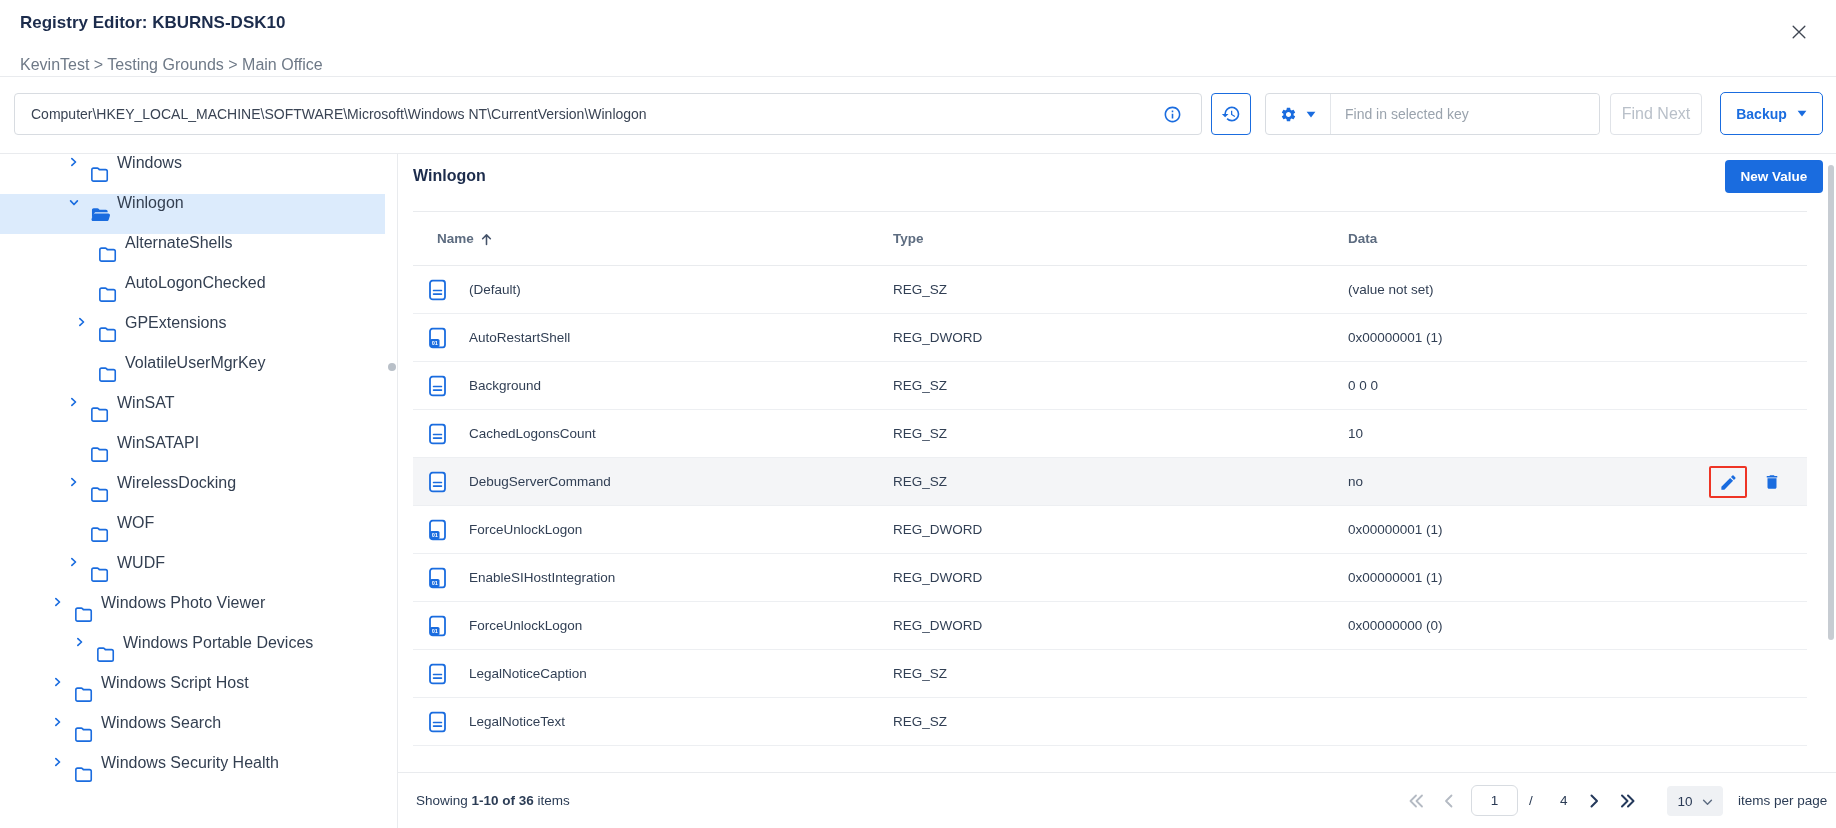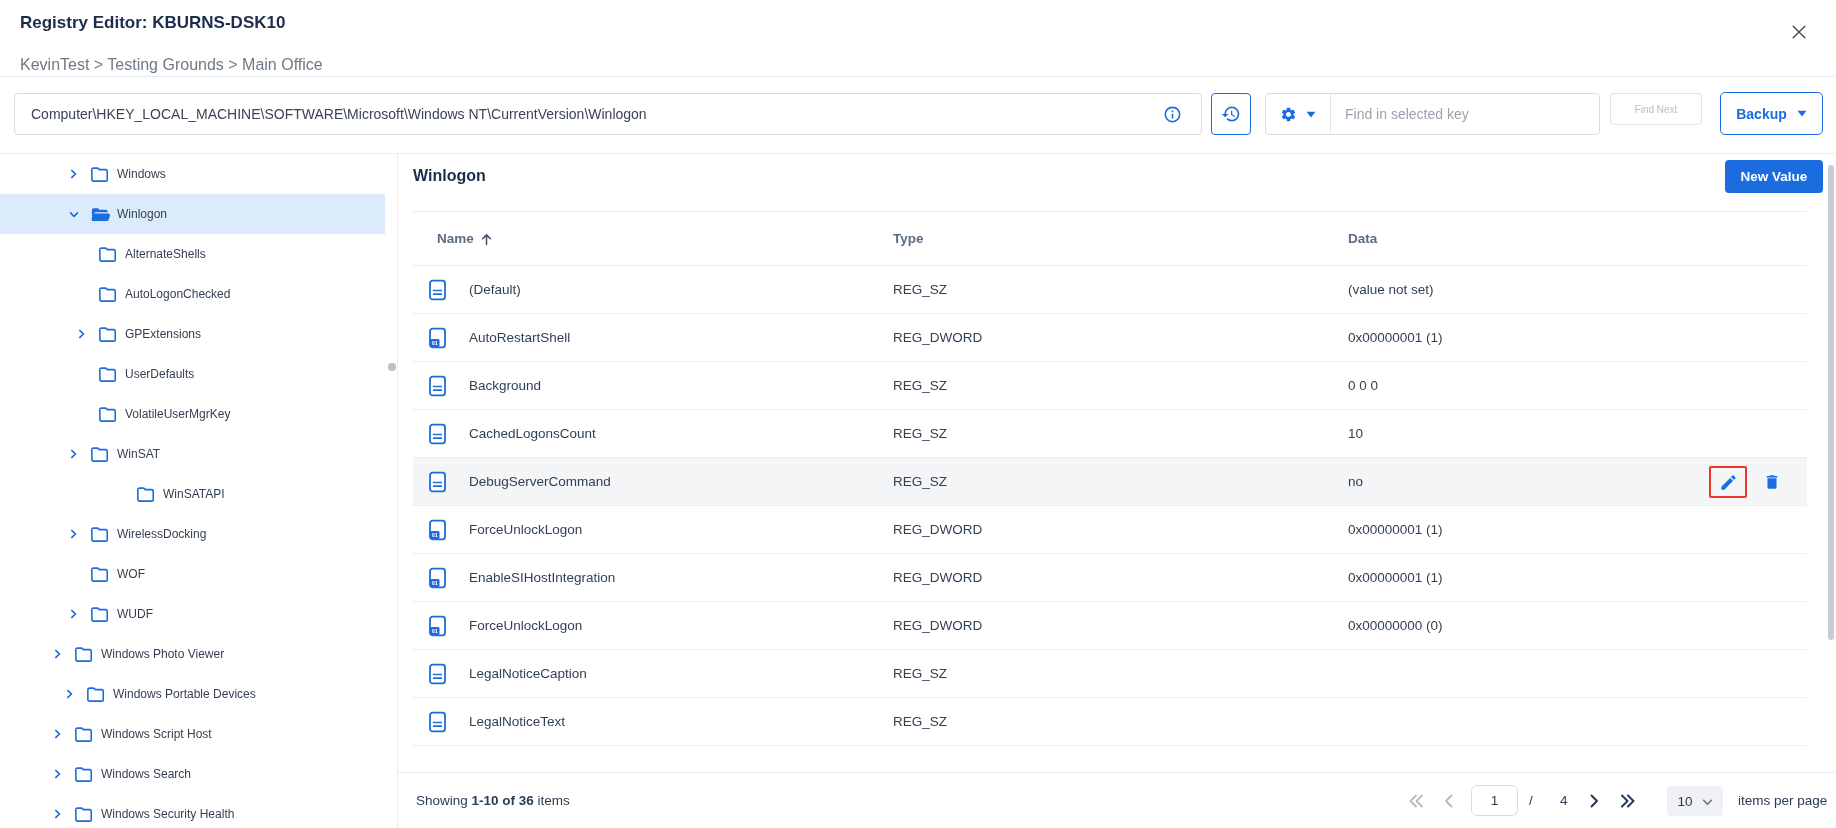--- a/index.html
+++ b/index.html
@@ -31,29 +31,29 @@
   .history-btn{left:1211px;top:93px;width:40px;height:42px;border:1.5px solid var(--accent);
     border-radius:4px;background:#fff;color:var(--accent);display:flex;align-items:center;
     justify-content:center;cursor:pointer;padding:0}
   .search-group{left:1265px;top:93px;width:335px;height:42px;border:1px solid var(--input-border);
     border-radius:4px;display:flex;align-items:stretch;background:#fff}
   .search-opts{width:65px;display:flex;align-items:center;justify-content:center;gap:9px;
     border-right:1px solid #e3e6ea;color:var(--accent);cursor:pointer}
   .search-input{flex:1;border:none;outline:none;padding:0 14px;font-size:14px;font-family:inherit;
     color:#3a4454;border-radius:0 4px 4px 0}
   .search-input::placeholder{color:#9aa3ad}
-  .find-next-btn{left:1610px;top:93px;width:92px;height:32px;border:1px solid #e0e3e8;border-radius:4px;
-    background:#fff;color:var(--disabled);font-size:10px;font-family:inherit;cursor:default}
+  .find-next-btn{left:1610px;top:93px;width:92px;height:42px;border:1px solid #e0e3e8;border-radius:4px;
+    background:#fff;color:var(--disabled);font-size:16px;font-family:inherit;cursor:default}
   .backup-btn{left:1720px;top:92px;width:103px;height:43px;border:1.5px solid var(--accent);border-radius:5px;
     background:#fff;color:var(--accent);font-size:14px;font-weight:600;font-family:inherit;cursor:pointer;
     display:flex;align-items:center;justify-content:center;gap:10px}
 
   
   .tree{left:0;top:154px;width:398px;height:674px;border-right:1px solid var(--border);overflow:hidden}
-  .tree-row{height:40px;width:385px;display:flex;align-items:center;font-size:12px;color:var(--text);cursor:pointer}
+  .tree-row{height:40px;width:385px;display:flex;font-size:16px;color:var(--text);cursor:pointer}
   .tree-row.sel{background:var(--sel-bg)}
   .tree-chev{width:22px;height:16px;display:flex;align-items:center;color:var(--accent);flex:none}
   .tree-folder{width:27px;display:flex;align-items:center;color:var(--accent);flex:none}
   .tree-label{white-space:nowrap}
   .resize-dot{left:388px;top:363px;width:8px;height:8px;border-radius:50%;background:#b9c0c8;cursor:col-resize}
 
   
   .panel-heading{left:413px;top:167px;font-size:16px;font-weight:700;color:var(--navy)}
   .new-value-btn{left:1725px;top:160px;width:98px;height:33px;background:var(--accent);color:#fff;border:none;
     border-radius:4px;font-size:13.5px;font-weight:600;font-family:inherit;cursor:pointer}
@@ -203,73 +203,64 @@
       </span>
       <span class="tree-label">GPExtensions</span>
     </div>
     <div class="tree-row" style="padding-left: 76px;">
       <span class="tree-chev"></span>
       <span class="tree-folder">
         <svg width="19" height="17" viewBox="0 0 20 18" fill="none">
           <path d="M1.9 4c0-1 .8-1.8 1.8-1.8h3.9c.5 0 1 .2 1.3.6l.9 1h6.6c1 0 1.8.8 1.8 1.8v8.6c0 1-.8 1.8-1.8 1.8H3.7c-1 0-1.8-.8-1.8-1.8V4z" stroke="currentColor" stroke-width="1.7"></path>
         </svg>
       </span>
-      <span class="tree-label">UserDefaults</span>
-    </div>
-    <div class="tree-row" style="padding-left: 76px;">
-      <span class="tree-chev"></span>
-      <span class="tree-folder">
-        <svg width="19" height="17" viewBox="0 0 20 18" fill="none">
-          <path d="M1.9 4c0-1 .8-1.8 1.8-1.8h3.9c.5 0 1 .2 1.3.6l.9 1h6.6c1 0 1.8.8 1.8 1.8v8.6c0 1-.8 1.8-1.8 1.8H3.7c-1 0-1.8-.8-1.8-1.8V4z" stroke="currentColor" stroke-width="1.7"></path>
-        </svg>
-      </span>
       <span class="tree-label">VolatileUserMgrKey</span>
     </div>
     <div class="tree-row" style="padding-left: 68px;">
       <span class="tree-chev">
         <svg width="11" height="12" viewBox="0 0 12 12" fill="none">
           <path d="M4.2 2.3 8.2 6l-4 3.7" stroke="currentColor" stroke-width="1.8" stroke-linecap="round" stroke-linejoin="round"></path>
         </svg>
       </span>
       <span class="tree-folder">
         <svg width="19" height="17" viewBox="0 0 20 18" fill="none">
           <path d="M1.9 4c0-1 .8-1.8 1.8-1.8h3.9c.5 0 1 .2 1.3.6l.9 1h6.6c1 0 1.8.8 1.8 1.8v8.6c0 1-.8 1.8-1.8 1.8H3.7c-1 0-1.8-.8-1.8-1.8V4z" stroke="currentColor" stroke-width="1.7"></path>
         </svg>
       </span>
       <span class="tree-label">WinSAT</span>
-    </div>
-    <div class="tree-row" style="padding-left: 68px; margin-left: 46px;">
-      <span class="tree-chev"></span>
-      <span class="tree-folder">
-        <svg width="19" height="17" viewBox="0 0 20 18" fill="none">
-          <path d="M1.9 4c0-1 .8-1.8 1.8-1.8h3.9c.5 0 1 .2 1.3.6l.9 1h6.6c1 0 1.8.8 1.8 1.8v8.6c0 1-.8 1.8-1.8 1.8H3.7c-1 0-1.8-.8-1.8-1.8V4z" stroke="currentColor" stroke-width="1.7"></path>
-        </svg>
-      </span>
-      <span class="tree-label">WinSATAPI</span>
-    </div>
-    <div class="tree-row" style="padding-left: 68px;">
-      <span class="tree-chev">
-        <svg width="11" height="12" viewBox="0 0 12 12" fill="none">
-          <path d="M4.2 2.3 8.2 6l-4 3.7" stroke="currentColor" stroke-width="1.8" stroke-linecap="round" stroke-linejoin="round"></path>
-        </svg>
-      </span>
-      <span class="tree-folder">
-        <svg width="19" height="17" viewBox="0 0 20 18" fill="none">
-          <path d="M1.9 4c0-1 .8-1.8 1.8-1.8h3.9c.5 0 1 .2 1.3.6l.9 1h6.6c1 0 1.8.8 1.8 1.8v8.6c0 1-.8 1.8-1.8 1.8H3.7c-1 0-1.8-.8-1.8-1.8V4z" stroke="currentColor" stroke-width="1.7"></path>
-        </svg>
-      </span>
-      <span class="tree-label">WirelessDocking</span>
     </div>
     <div class="tree-row" style="padding-left: 68px;">
       <span class="tree-chev"></span>
       <span class="tree-folder">
         <svg width="19" height="17" viewBox="0 0 20 18" fill="none">
           <path d="M1.9 4c0-1 .8-1.8 1.8-1.8h3.9c.5 0 1 .2 1.3.6l.9 1h6.6c1 0 1.8.8 1.8 1.8v8.6c0 1-.8 1.8-1.8 1.8H3.7c-1 0-1.8-.8-1.8-1.8V4z" stroke="currentColor" stroke-width="1.7"></path>
         </svg>
       </span>
+      <span class="tree-label">WinSATAPI</span>
+    </div>
+    <div class="tree-row" style="padding-left: 68px;">
+      <span class="tree-chev">
+        <svg width="11" height="12" viewBox="0 0 12 12" fill="none">
+          <path d="M4.2 2.3 8.2 6l-4 3.7" stroke="currentColor" stroke-width="1.8" stroke-linecap="round" stroke-linejoin="round"></path>
+        </svg>
+      </span>
+      <span class="tree-folder">
+        <svg width="19" height="17" viewBox="0 0 20 18" fill="none">
+          <path d="M1.9 4c0-1 .8-1.8 1.8-1.8h3.9c.5 0 1 .2 1.3.6l.9 1h6.6c1 0 1.8.8 1.8 1.8v8.6c0 1-.8 1.8-1.8 1.8H3.7c-1 0-1.8-.8-1.8-1.8V4z" stroke="currentColor" stroke-width="1.7"></path>
+        </svg>
+      </span>
+      <span class="tree-label">WirelessDocking</span>
+    </div>
+    <div class="tree-row" style="padding-left: 68px;">
+      <span class="tree-chev"></span>
+      <span class="tree-folder">
+        <svg width="19" height="17" viewBox="0 0 20 18" fill="none">
+          <path d="M1.9 4c0-1 .8-1.8 1.8-1.8h3.9c.5 0 1 .2 1.3.6l.9 1h6.6c1 0 1.8.8 1.8 1.8v8.6c0 1-.8 1.8-1.8 1.8H3.7c-1 0-1.8-.8-1.8-1.8V4z" stroke="currentColor" stroke-width="1.7"></path>
+        </svg>
+      </span>
       <span class="tree-label">WOF</span>
     </div>
     <div class="tree-row" style="padding-left: 68px;">
       <span class="tree-chev">
         <svg width="11" height="12" viewBox="0 0 12 12" fill="none">
           <path d="M4.2 2.3 8.2 6l-4 3.7" stroke="currentColor" stroke-width="1.8" stroke-linecap="round" stroke-linejoin="round"></path>
         </svg>
       </span>
       <span class="tree-folder">
         <svg width="19" height="17" viewBox="0 0 20 18" fill="none">
@@ -284,21 +275,21 @@
           <path d="M4.2 2.3 8.2 6l-4 3.7" stroke="currentColor" stroke-width="1.8" stroke-linecap="round" stroke-linejoin="round"></path>
         </svg>
       </span>
       <span class="tree-folder">
         <svg width="19" height="17" viewBox="0 0 20 18" fill="none">
           <path d="M1.9 4c0-1 .8-1.8 1.8-1.8h3.9c.5 0 1 .2 1.3.6l.9 1h6.6c1 0 1.8.8 1.8 1.8v8.6c0 1-.8 1.8-1.8 1.8H3.7c-1 0-1.8-.8-1.8-1.8V4z" stroke="currentColor" stroke-width="1.7"></path>
         </svg>
       </span>
       <span class="tree-label">Windows Photo Viewer</span>
     </div>
-    <div class="tree-row" style="padding-left: 64px;">
+    <div class="tree-row" style="padding-left: 36px; margin-left: 38px;">
       <span class="tree-chev">
         <svg width="11" height="12" viewBox="0 0 12 12" fill="none">
           <path d="M4.2 2.3 8.2 6l-4 3.7" stroke="currentColor" stroke-width="1.8" stroke-linecap="round" stroke-linejoin="round"></path>
         </svg>
       </span>
       <span class="tree-folder">
         <svg width="19" height="17" viewBox="0 0 20 18" fill="none">
           <path d="M1.9 4c0-1 .8-1.8 1.8-1.8h3.9c.5 0 1 .2 1.3.6l.9 1h6.6c1 0 1.8.8 1.8 1.8v8.6c0 1-.8 1.8-1.8 1.8H3.7c-1 0-1.8-.8-1.8-1.8V4z" stroke="currentColor" stroke-width="1.7"></path>
         </svg>
       </span>

